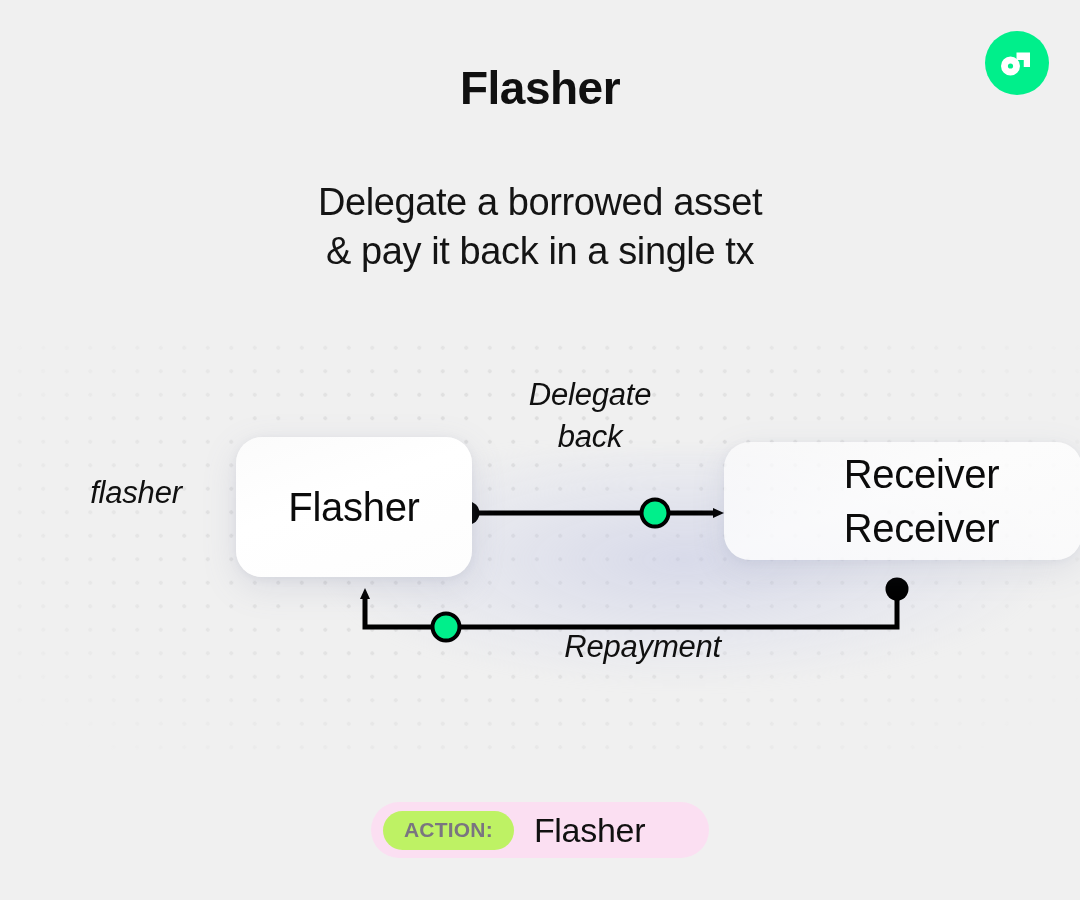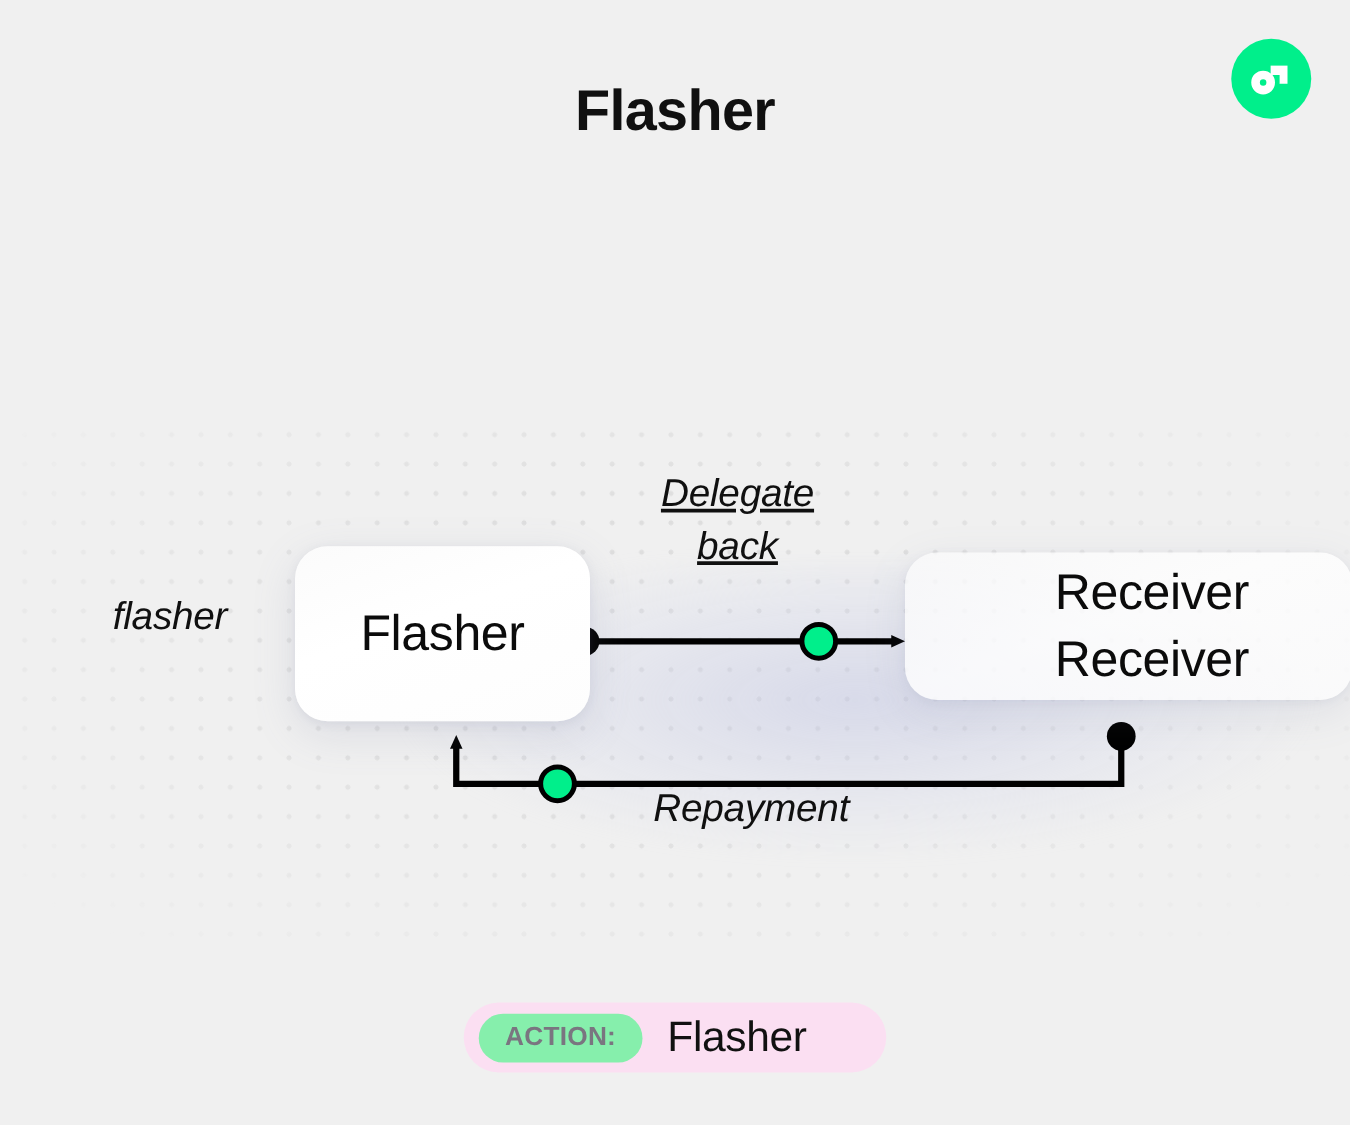--- a/index.html
+++ b/index.html
@@ -149,45 +149,44 @@
 
   #label-call {
     left: 46px;
     top: 142px;
     width: 180px;
   }
   #label-delegate {
     left: 489px;
     top: 44px;
     width: 202px;
-    text-decoration: underline;
   }
   #label-repayment {
     left: 481px;
     top: 296px;
     width: 240px;
-    text-align: center;
+    text-align: right;
   }
 
   
   .action-badge {
     position: absolute;
     left: 371px;
     top: 802px;
     width: 338px;
     height: 56px;
     border-radius: 28px;
     background: #fbdff2;
     display: flex;
     align-items: center;
     padding: 0 12px;
     box-sizing: border-box;
   }
   .action-key {
-    background: #86efac;
+    background: #bef264;
     color: #7a7580;
     font-size: 21px;
     font-weight: 700;
     letter-spacing: 0.2px;
     border-radius: 20px;
     padding: 7px 21px 8px 21px;
   }
   .action-value {
     color: #111111;
     font-size: 34px;
@@ -210,20 +209,22 @@
       <path d="M17.5 15 L17.5 21 A6 6 0 1 1 11.5 15 Z" fill="#ffffff"></path>
       <circle cx="11.5" cy="21" r="6" fill="none" stroke="#ffffff" stroke-width="7"></circle>
       <circle cx="11.5" cy="21" r="2.6" fill="#00ef8b"></circle>
     </svg>
   </span>
 </div>
 
 <div class="page-title">Flasher</div>
 
 <div class="subtitle">
+  <span class="line">Delegate a borrowed asset</span>
+  <span class="line">&amp; pay it back in a single tx</span>
 </div>
 
 <div class="diagram">
 
   <div class="dot-grid"></div>
   <div class="glow"></div>
 
   <svg class="edges" width="1080" height="430" viewBox="0 0 1080 430">
     <defs>
       <marker id="arrow-right" markerWidth="11" markerHeight="11" refX="1" refY="5" orient="auto" markerUnits="userSpaceOnUse">

